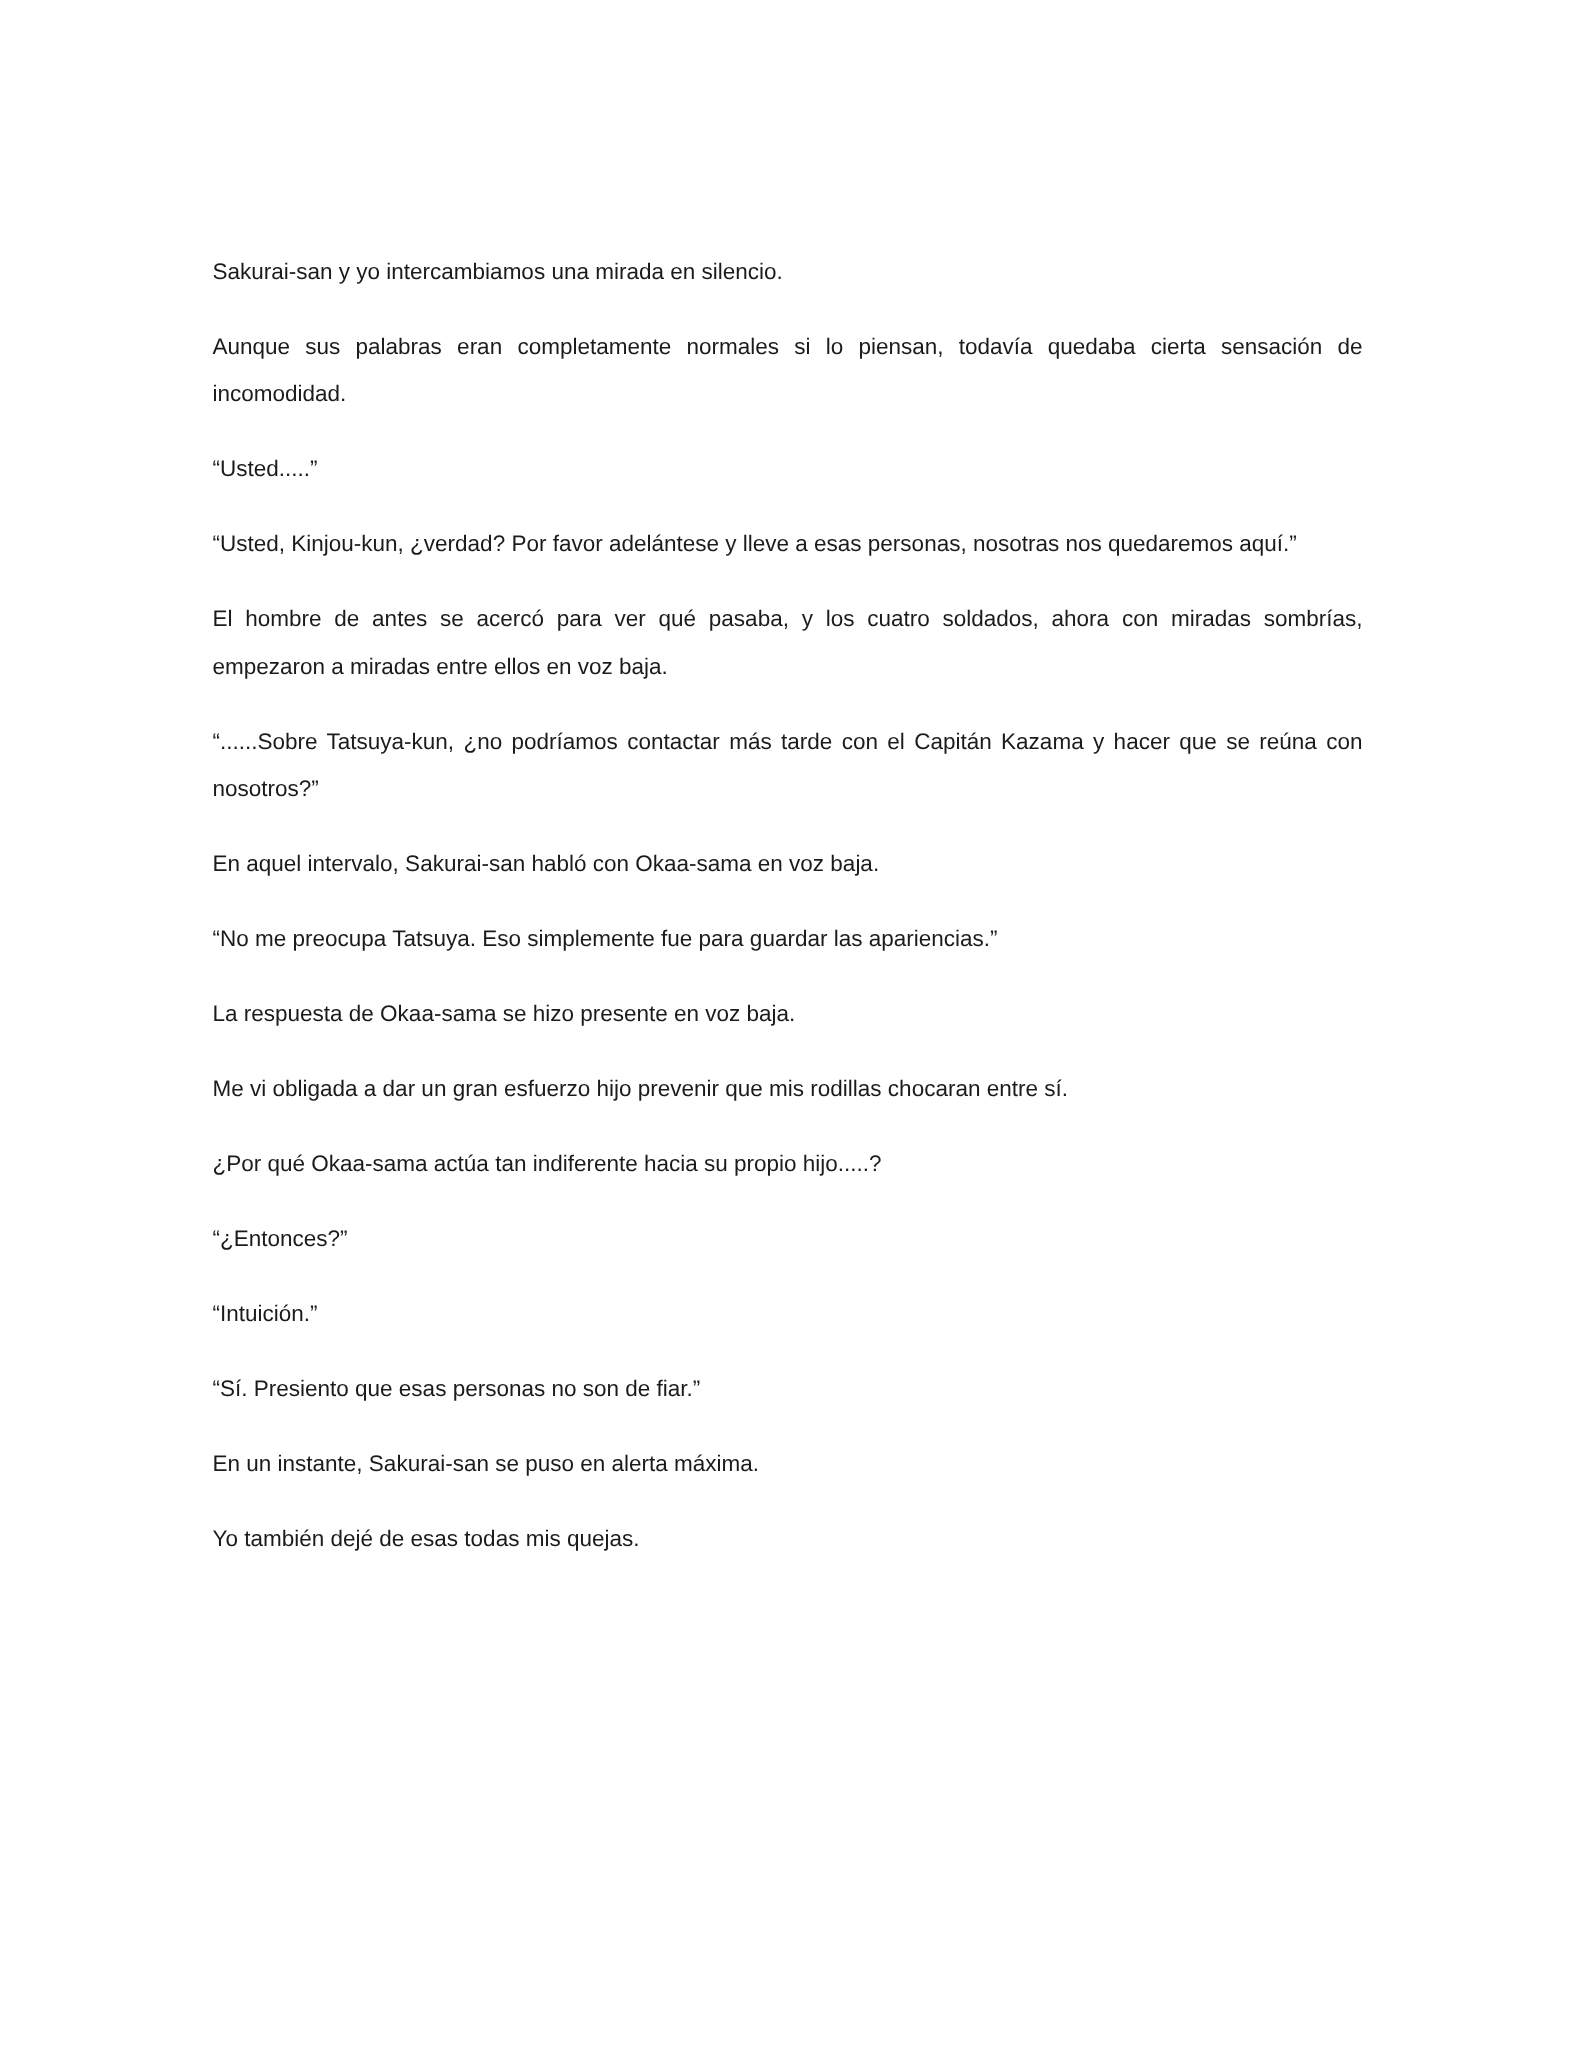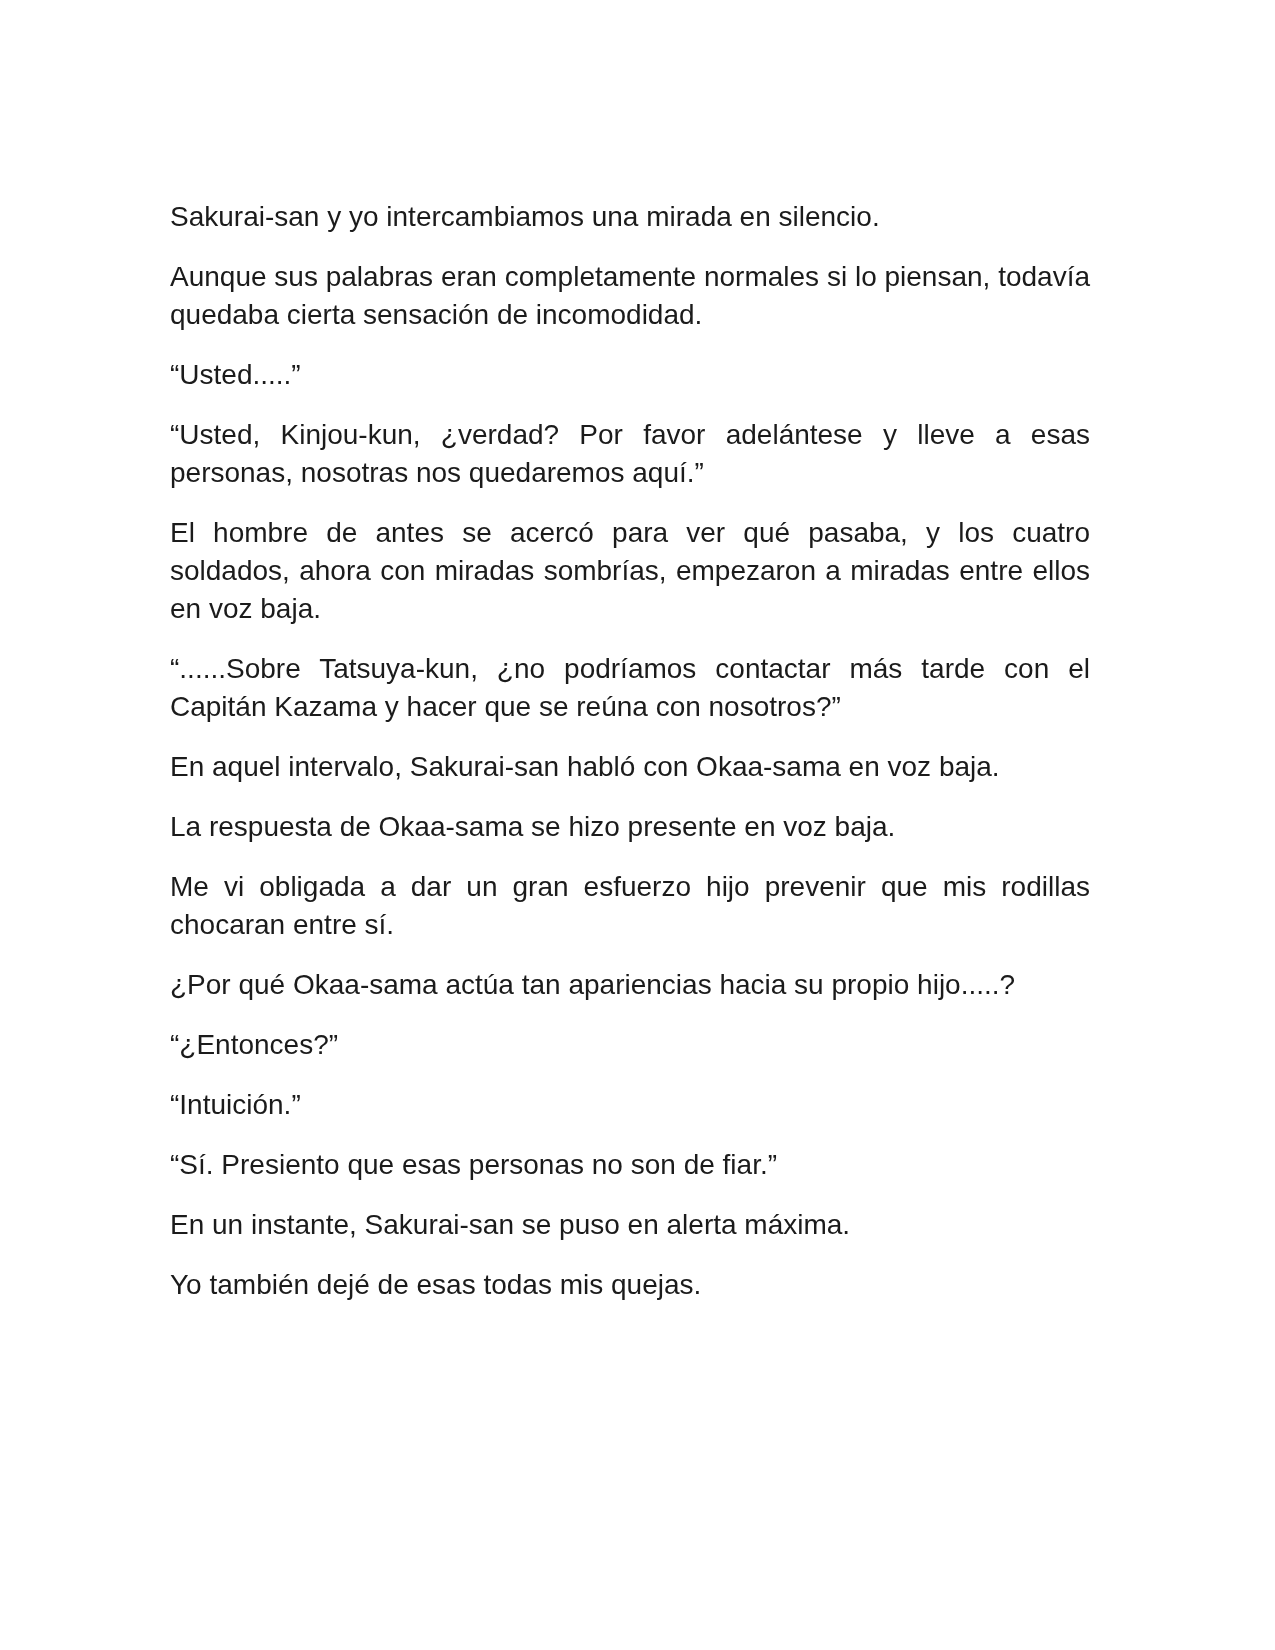--- a/index.html
+++ b/index.html
@@ -8,21 +8,21 @@
     background: #ffffff;
   }
   .page {
     position: relative;
     width: 1275px;
     height: 1650px;
     background: #ffffff;
     box-sizing: border-box;
     padding: 198px 185px 0 170px;
     font-family: "Liberation Sans", "DejaVu Sans", sans-serif;
-    font-size: 28px;
+    font-size: 18px;
     line-height: 38px;
     color: #1b1b1b;
     overflow: hidden;
   }
   .page p {
     margin: 0 0 22px 0;
     text-align: justify;
   }
   .page p:last-child {
     margin-bottom: 0;
@@ -32,21 +32,22 @@
 <body>
 
 <div class="page">
   <p>Sakurai-san y yo intercambiamos una mirada en silencio.</p>
   <p>Aunque sus palabras eran completamente normales si lo piensan, todavía quedaba cierta sensación de incomodidad.</p>
   <p>“Usted.....”</p>
   <p>“Usted, Kinjou-kun, ¿verdad? Por favor adelántese y lleve a esas personas, nosotras nos quedaremos aquí.”</p>
   <p>El hombre de antes se acercó para ver qué pasaba, y los cuatro soldados, ahora con miradas sombrías, empezaron a miradas entre ellos en voz baja.</p>
   <p>“......Sobre Tatsuya-kun, ¿no podríamos contactar más tarde con el Capitán Kazama y hacer que se reúna con nosotros?”</p>
   <p>En aquel intervalo, Sakurai-san habló con Okaa-sama en voz baja.</p>
+  <p>“No me preocupa Tatsuya. Eso simplemente fue para guardar las apariencias.”</p>
   <p>La respuesta de Okaa-sama se hizo presente en voz baja.</p>
   <p>Me vi obligada a dar un gran esfuerzo hijo prevenir que mis rodillas chocaran entre sí.</p>
-  <p>¿Por qué Okaa-sama actúa tan apariencias hacia su propio hijo.....?</p>
+  <p>¿Por qué Okaa-sama actúa tan indiferente hacia su propio hijo.....?</p>
   <p>“¿Entonces?”</p>
   <p>“Intuición.”</p>
   <p>“Sí. Presiento que esas personas no son de fiar.”</p>
   <p>En un instante, Sakurai-san se puso en alerta máxima.</p>
   <p>Yo también dejé de esas todas mis quejas.</p>
 </div>
 
 </body></html>

